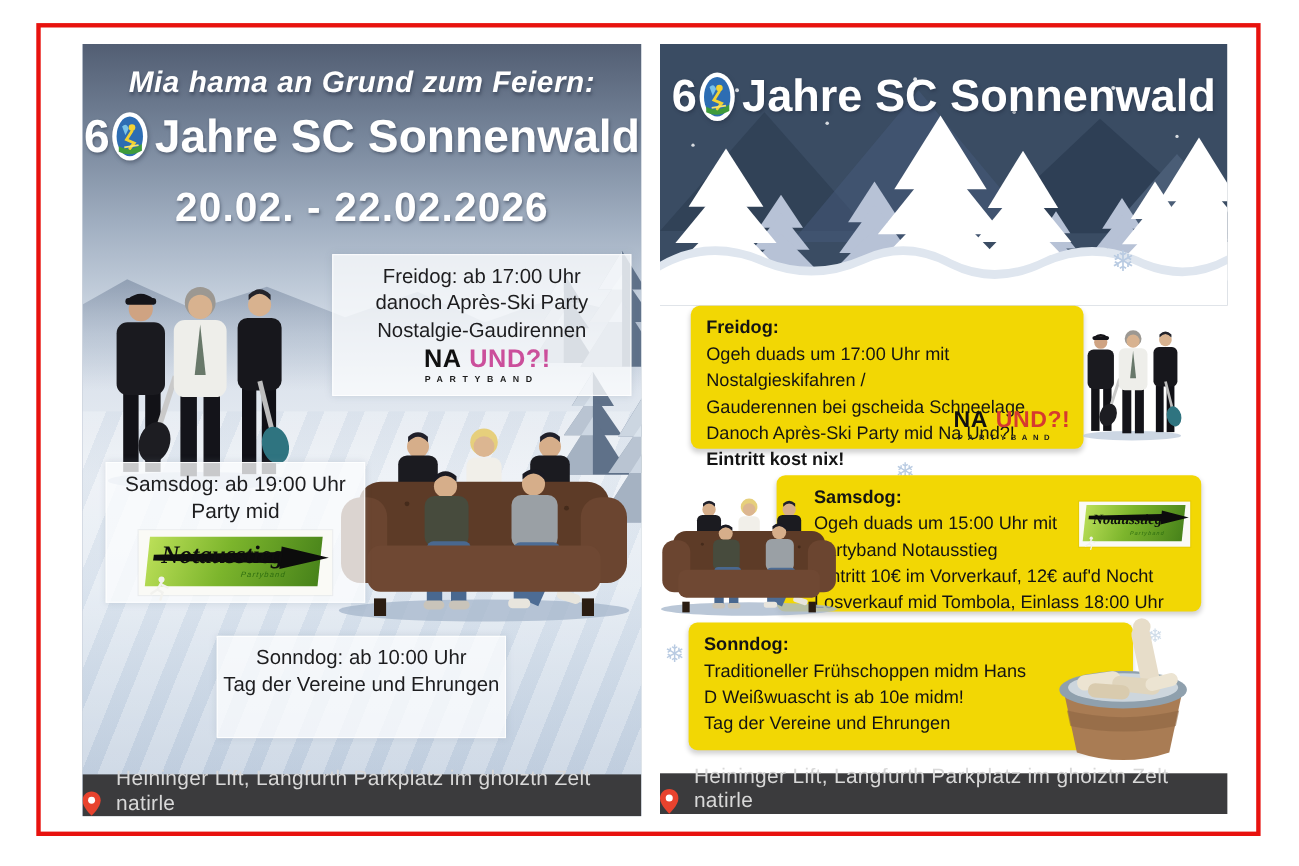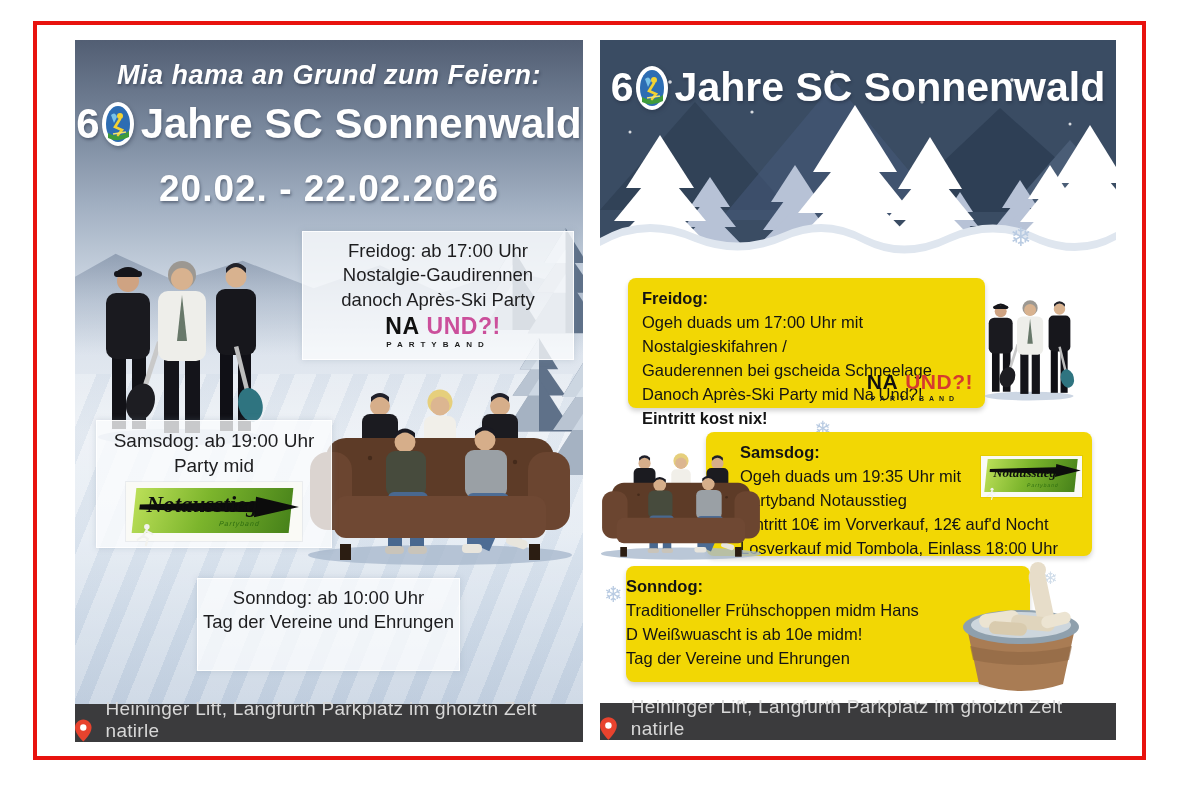--- a/index.html
+++ b/index.html
@@ -126,21 +126,21 @@
   .rp-sky{position:absolute;left:0;top:0;width:516px;height:238px;}
   .yellow-box{
     position:absolute;background:#f2d704;border-radius:8px;
     color:#141414;z-index:5;box-shadow:0 3px 5px rgba(0,0,0,.18);
     font-size:16.5px;line-height:1.45;
   }
   .yb-heading{font-weight:bold;}
   .yb-strong{font-weight:bold;}
   .rp-friday{left:28px;top:238px;width:357px;height:130px;padding:9px 14px;box-sizing:border-box;}
   .rp-saturday{left:106px;top:392px;width:386px;height:124px;padding:9px 12px 9px 34px;box-sizing:border-box;}
-  .rp-sunday{left:26px;top:526px;width:404px;height:116px;padding:9px 0;box-sizing:border-box;}
+  .rp-sunday{left:26px;top:526px;width:404px;height:116px;padding:9px 14px;box-sizing:border-box;}
 
   .rp-trio{position:absolute;left:380px;top:224px;width:98px;height:164px;z-index:6;}
   .rp-couch{position:absolute;left:-4px;top:388px;width:170px;height:136px;z-index:6;}
   .rp-pot{position:absolute;left:345px;top:516px;width:152px;height:142px;z-index:6;}
 
   .snowflake{position:absolute;color:#b9cbe2;z-index:4;line-height:1;}
   .sf-1{left:38px;top:242px;font-size:30px;}
   .sf-2{left:410px;top:184px;font-size:26px;}
   .sf-3{left:214px;top:378px;font-size:21px;}
   .sf-4{left:4px;top:544px;font-size:22px;}
@@ -293,22 +293,22 @@
       <svg class="club-logo" width="34" height="46" viewBox="0 0 34 46">
           <use href="#g-clublogo"></use>
         </svg>
       <span>Jahre SC Sonnenwald</span>
     </div>
 
     <div class="lp-dates">20.02. - 22.02.2026</div>
 
     <div class="lp-box lp-friday">
       <div>Freidog: ab 17:00 Uhr</div>
+      <div>danoch Après-Ski Party</div>
       <div>Nostalgie-Gaudirennen</div>
-      <div>danoch Après-Ski Party</div>
       <div class="naund naund--pink">
         <div class="naund-row">
           <span class="na">NA</span><span class="und">UND?!</span>
         </div>
         <div class="naund-sub">PARTYBAND</div>
       </div>
     </div>
 
     <div class="lp-box lp-saturday">
       <div>Samsdog: ab 19:00 Uhr</div>
@@ -421,21 +421,21 @@
         <div class="naund-sub">PARTYBAND</div>
       </div>
     </div>
 
     <svg class="rp-trio" viewBox="0 0 180 200">
       <use href="#g-trio"></use>
     </svg>
 
     <div class="yellow-box rp-saturday">
       <div class="yb-heading">Samsdog:</div>
-      <div>Ogeh duads um 19:35 Uhr mit</div>
+      <div>Ogeh duads um 15:00 Uhr mit</div>
       <div>Partyband Notausstieg</div>
       <div>Eintritt 10€ im Vorverkauf, 12€ auf'd Nocht</div>
       <div>Losverkauf mid Tombola, Einlass 18:00 Uhr</div>
       <div class="nota nota--small">
         <span class="nota-green">
           <svg class="nota-arrow" viewBox="0 0 140 28" preserveAspectRatio="none">
             <polygon points="0,11 100,8 100,2 138,14 100,26 100,20 0,17" fill="#0c0c0c"></polygon>
           </svg>
           <span class="nota-text">Notausstieg</span>
           <span class="nota-sub">Partyband</span>

